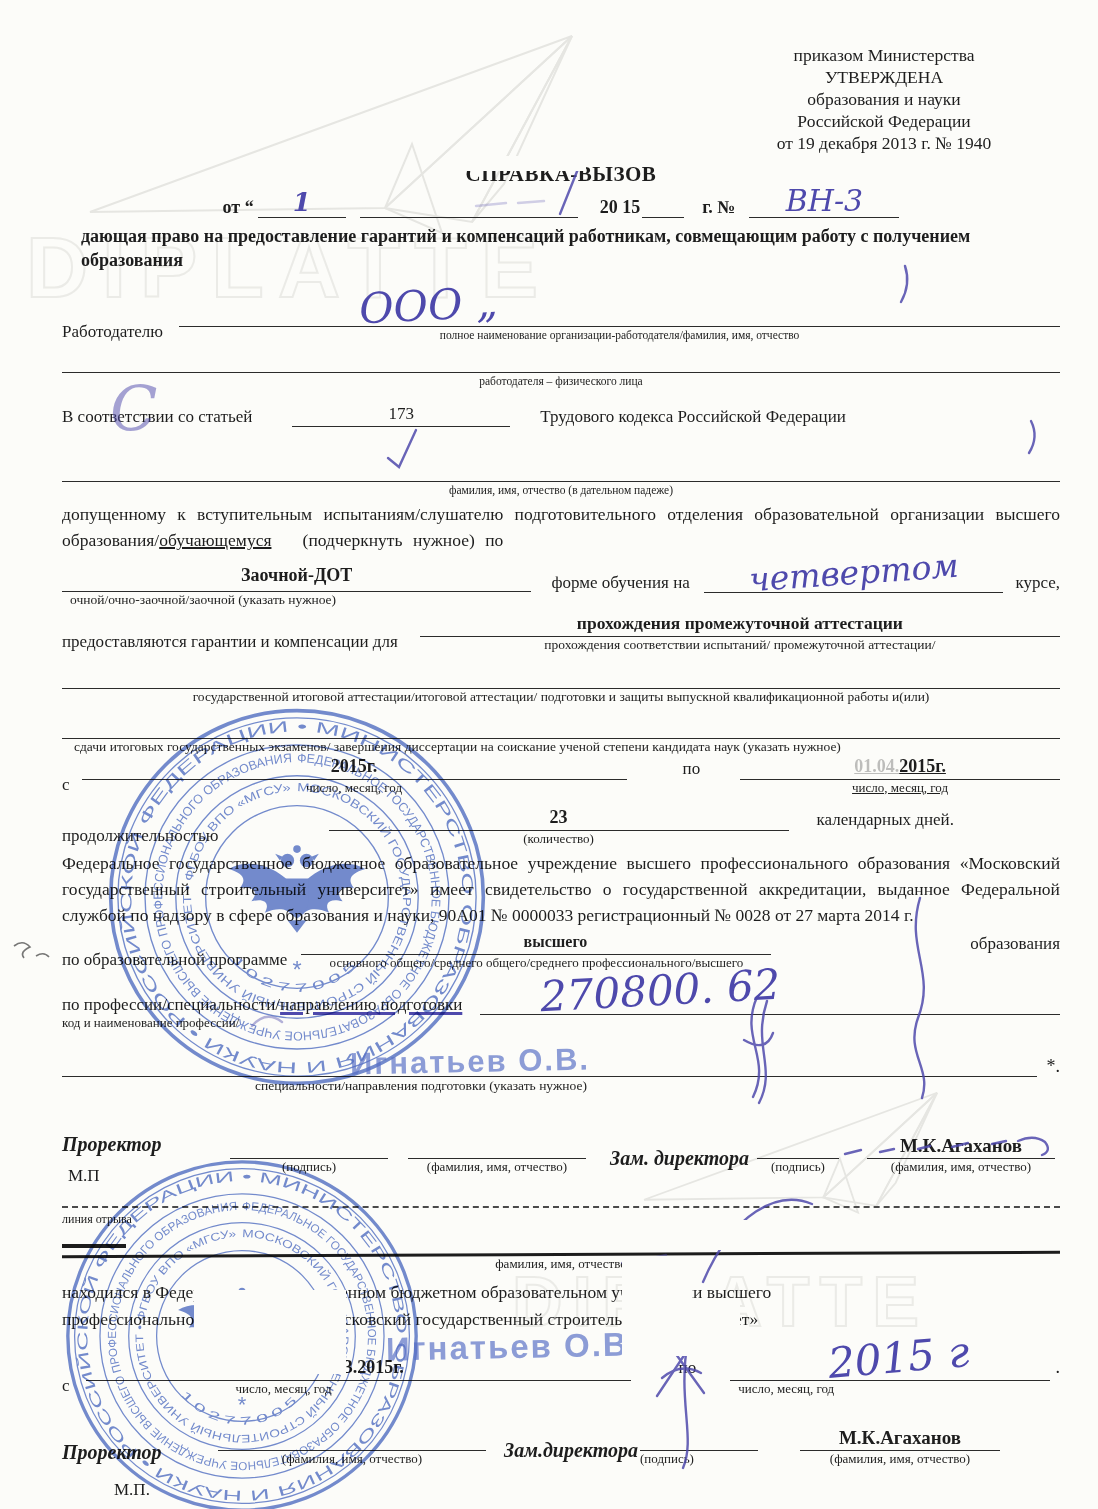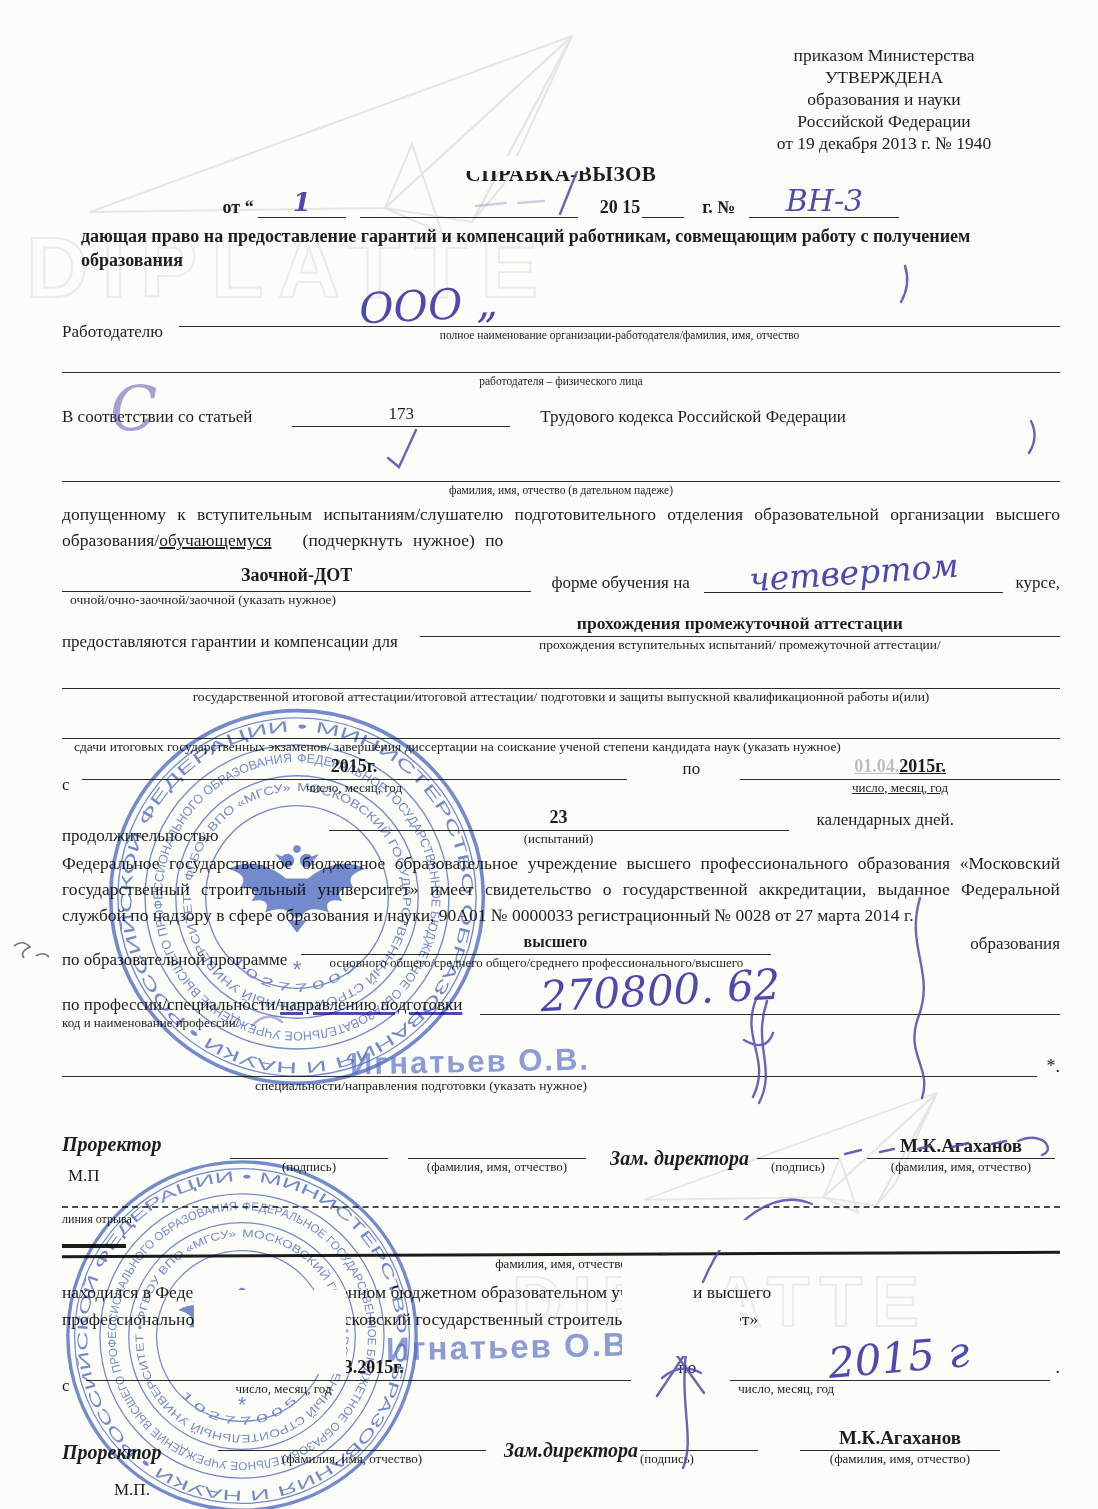--- a/index.html
+++ b/index.html
@@ -145,21 +145,21 @@
       <span class="field" style="width:300px;margin-bottom:14px;">
         <span class="blank" style="height:34px;line-height:30px;"><span class="hw" style="font-size:33px;display:inline-block;transform:rotate(-4deg);">четвертом</span></span>
       </span>
       <span class="lbl" style="margin:0 0 14px 12px;">курсе,</span>
     </div>
 
     <div class="row" style="margin-top:4px;">
       <span class="lbl">предоставляются гарантии и компенсации для</span>
       <span class="field" style="flex:1;margin-left:22px;">
         <span class="blank"><b style="font-size:17.5px;">прохождения промежуточной аттестации</b></span>
-        <span class="cap" style="font-size:13.5px;">прохождения вступительных испытаний/ промежуточной аттестации/</span>
+        <span class="cap" style="font-size:13.5px;">прохождения соответствии испытаний/ промежуточной аттестации/</span>
       </span>
     </div>
 
     <div class="field" style="display:block;margin-top:12px;">
       <span class="blank" style="height:22px;"></span>
       <span class="cap" style="font-size:13.5px;">государственной итоговой аттестации/итоговой аттестации/ подготовки и защиты выпускной квалификационной работы и(или)</span>
     </div>
     <div class="field" style="display:block;margin-top:10px;">
       <span class="blank" style="height:22px;"></span>
       <span class="cap" style="font-size:13.5px;text-align:left;padding-left:12px;">сдачи итоговых государственных экзаменов/ завершения диссертации на соискание ученой степени кандидата наук (указать нужное)</span>
@@ -175,21 +175,21 @@
       <span class="field" style="flex:1;margin-left:40px;text-decoration:underline;">
         <span class="blank"><b style="font-size:18px;"><span class="faint">01.04.</span><span>2015г.</span></b></span>
         <span class="cap" style="font-size:13px;">число, месяц, год</span>
       </span>
     </div>
 
     <div class="row" style="margin-top:10px;">
       <span class="lbl">продолжительностью</span>
       <span class="field" style="width:460px;margin-left:110px;">
         <span class="blank"><b style="font-size:18px;">23</b></span>
-        <span class="cap" style="font-size:13px;">(испытаний)</span>
+        <span class="cap" style="font-size:13px;">(количество)</span>
       </span>
       <span class="lbl" style="margin:0 0 16px 28px;">календарных дней.</span>
     </div>
 
     <div class="para" style="margin-top:4px;">Федеральное государственное бюджетное образовательное учреждение высшего профессионального образования «Московский государственный строительный университет» имеет свидетельство о государственной аккредитации, выданное Федеральной службой по надзору в сфере образования и науки, 90А01 № 0000033 регистрационный № 0028 от 27 марта 2014 г.</div>
 
     <div class="row" style="margin-top:2px;">
       <span class="lbl">по образовательной программе</span>
       <span class="field" style="width:470px;margin-left:14px;">
         <span class="blank"><b style="font-size:16px;padding-left:38px;">высшего</b></span>

